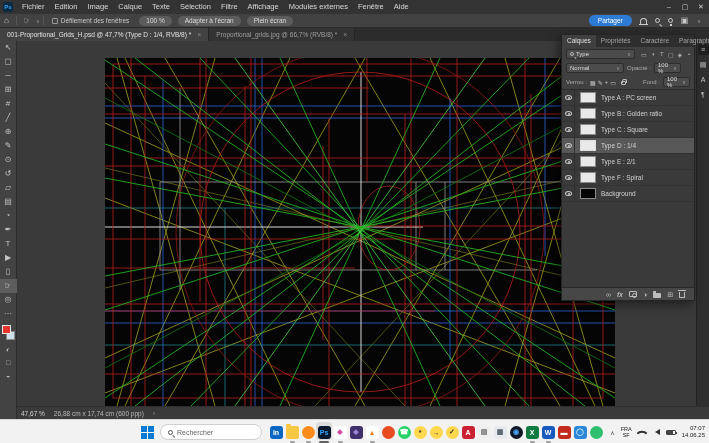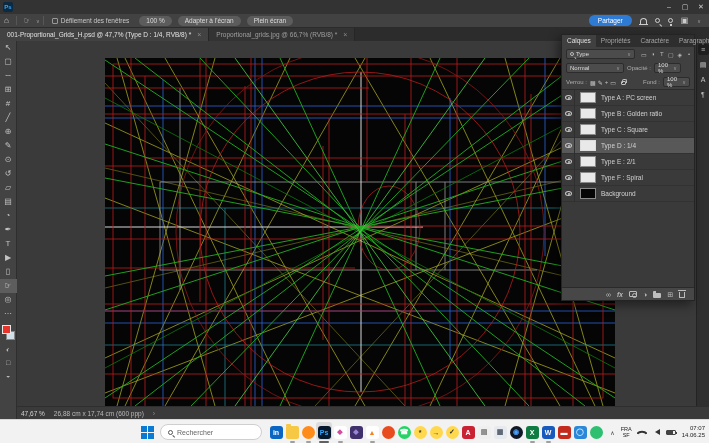--- a/index.html
+++ b/index.html
@@ -128,20 +128,33 @@
   .spk{width:0;height:0;border:3px solid transparent;border-right:5px solid #333}
   .bat{width:10px;height:5px;border:1px solid #444;border-radius:1px;position:relative;background:linear-gradient(to right,#444 70%,transparent 70%)}
   .bat::after{content:"";position:absolute;right:-2px;top:1px;width:1px;height:2px;background:#444}
   .clock{font-size:6px;color:#222;line-height:7px;text-align:right}
 </style>
 </head>
 <body>
 
 <div class="menubar">
   <span class="ps-logo">Ps</span>
+  <div class="menus">
+    <span class="menu-item">Fichier</span>
+      <span class="menu-item">Edition</span>
+      <span class="menu-item">Image</span>
+      <span class="menu-item">Calque</span>
+      <span class="menu-item">Texte</span>
+      <span class="menu-item">Sélection</span>
+      <span class="menu-item">Filtre</span>
+      <span class="menu-item">Affichage</span>
+      <span class="menu-item">Modules externes</span>
+      <span class="menu-item">Fenêtre</span>
+      <span class="menu-item">Aide</span>
+  </div>
   <div class="win-controls">
     <span>–</span>
     <span>▢</span>
     <span>✕</span>
   </div>
 </div>
 
 <div class="optionsbar">
   <span class="ob-icon">⌂</span>
   <span class="sep"></span>

